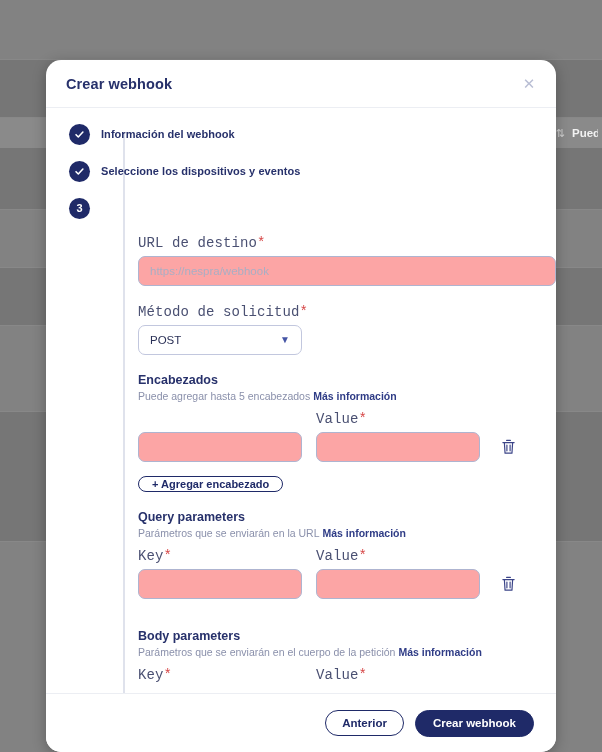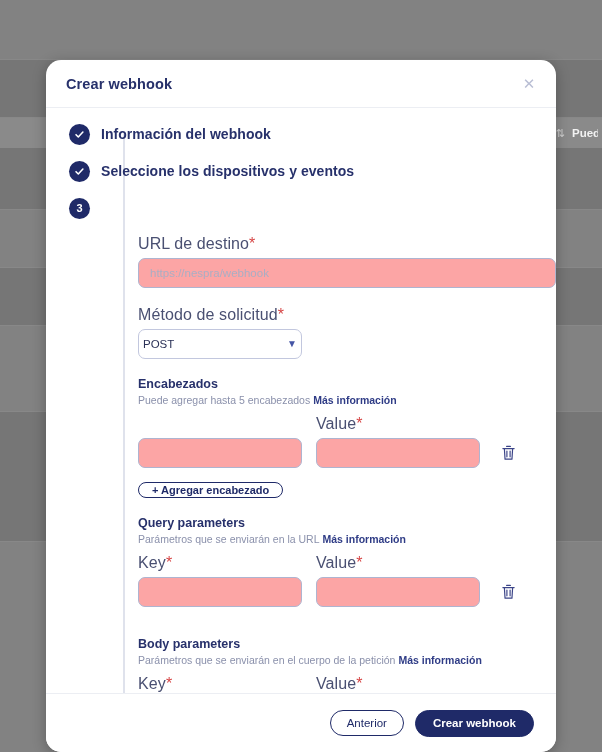--- a/index.html
+++ b/index.html
@@ -136,38 +136,39 @@
     align-items: center;
     justify-content: center;
     font-size: 11px;
     font-weight: 700;
     flex: 0 0 21px;
     z-index: 2;
     position: relative;
   }
   .step-circle svg { display: block; }
   .step-label {
-    font-size: 14px;
+    font-size: 11px;
     font-weight: 700;
     color: #27316b;
     letter-spacing: .05px;
   }
 
   
   #step-content {
     padding-left: 92px;
     padding-right: 20px;
     padding-top: 4px;
   }
 
   .field-label {
-    font-size: 16px;
+    font-size: 14px;
     color: #4a5072;
     margin-bottom: 5px;
     letter-spacing: .1px;
+    font-family: Liberation Mono, monospace;
   }
   .req { color: #d64545; }
 
   .text-input {
     width: 100%;
     height: 30px;
     border: 1px solid #aeb4d0;
     border-radius: 7px;
     padding: 0 11px;
     font-size: 11.5px;
@@ -185,21 +186,21 @@
     width: 164px;
     margin-top: 1px;
   }
   .select-box {
     width: 164px;
     height: 30px;
     border: 1px solid #c2c7de;
     border-radius: 7px;
     display: flex;
     align-items: center;
-    padding: 0 4px;
+    padding: 0 11px;
     font-size: 11.5px;
     color: #2b3157;
     background: #fff;
     cursor: pointer;
   }
   .select-value { flex: 1; }
   .chevron {
     color: #4555a5;
     font-size: 10px;
     line-height: 1;
@@ -281,21 +282,21 @@
     background: #fff;
   }
   #prev-btn {
     height: 26px;
     padding: 0 16px;
     border: 1px solid #1f2a68;
     border-radius: 14px;
     background: #fff;
     color: #1f2a68;
     font-size: 11.5px;
-    font-weight: 400;
+    font-weight: 700;
     cursor: pointer;
     font-family: "Liberation Sans", sans-serif;
   }
   #submit-btn {
     height: 27px;
     padding: 0 17px;
     border: 1px solid #1f2a68;
     border-radius: 14px;
     background: #1f2a68;
     color: #ffffff;

